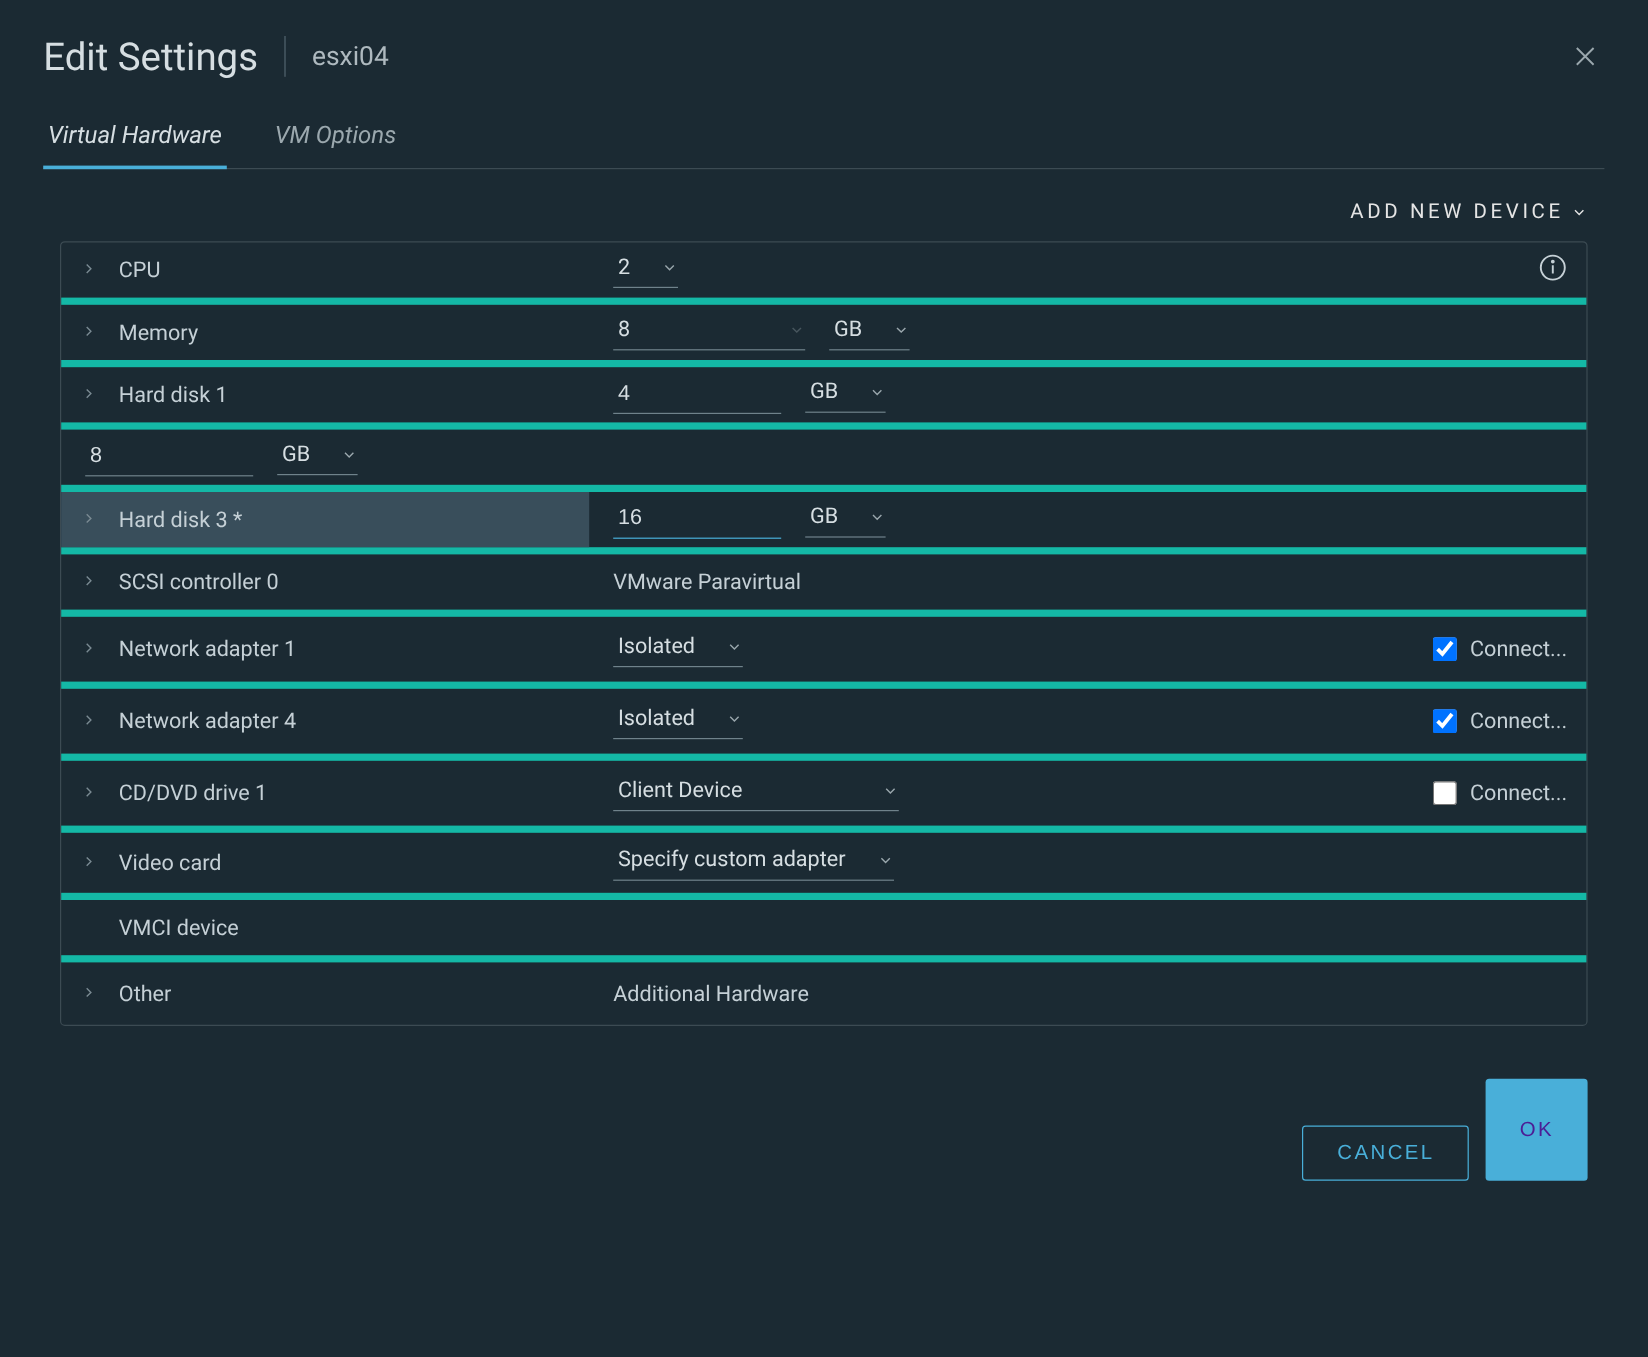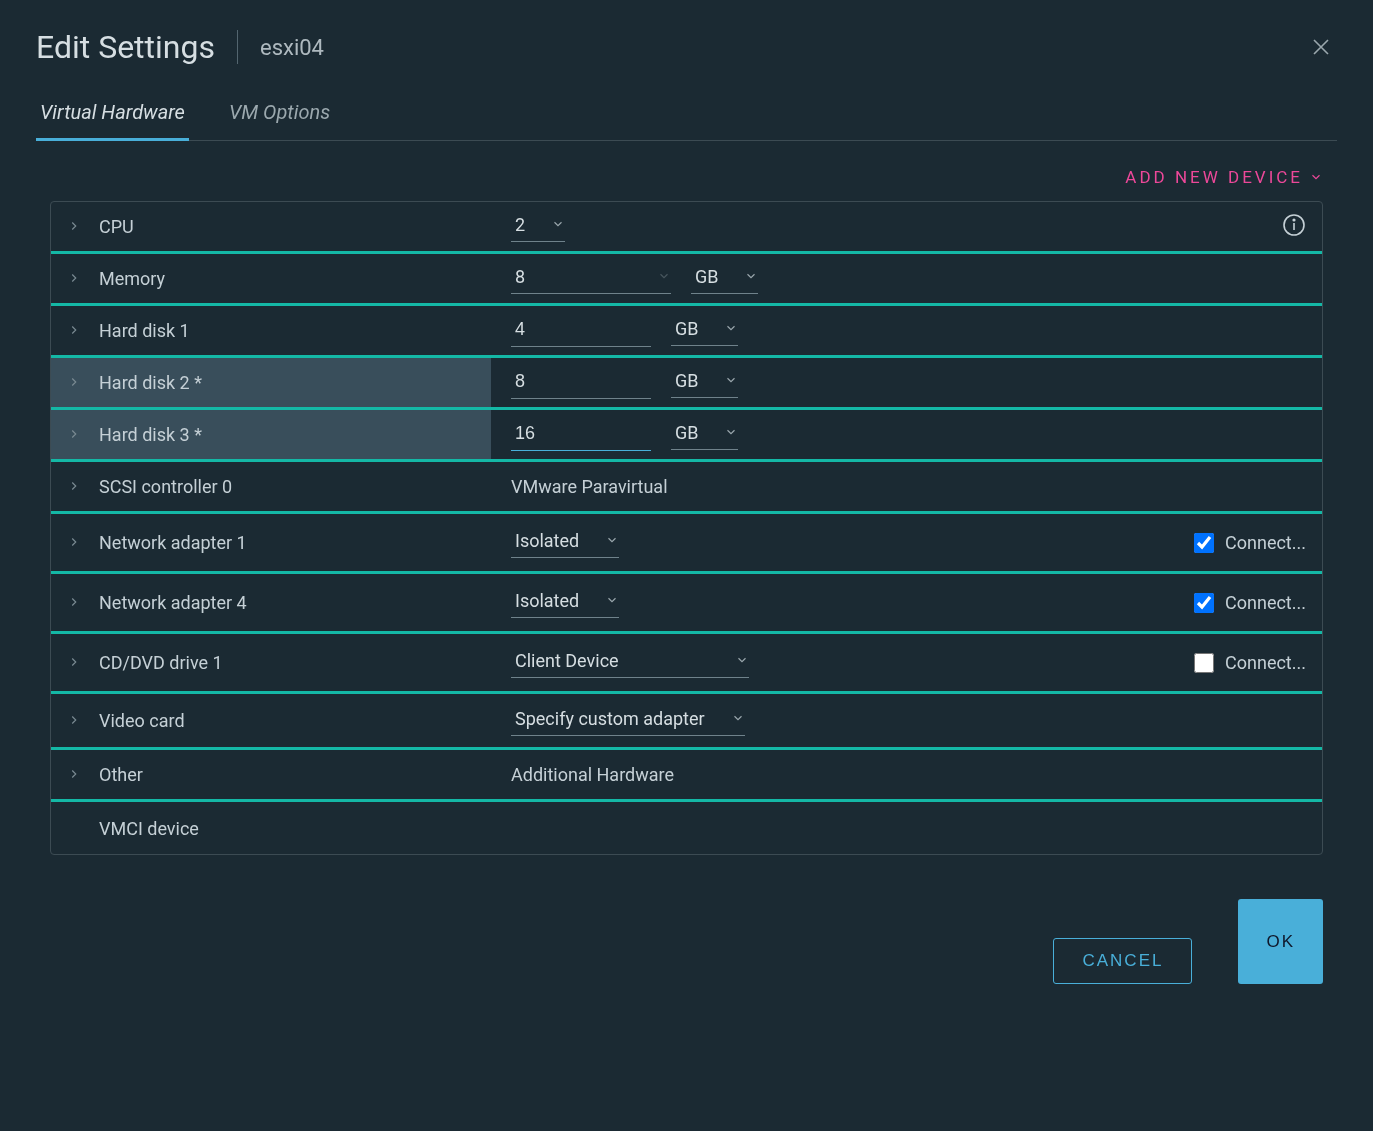--- a/index.html
+++ b/index.html
@@ -62,38 +62,38 @@
     color: #d6dee2;
     border-bottom: 3px solid #49afd9;
     margin-bottom: -1px;
   }
   .toolbar {
     display: flex;
     justify-content: flex-end;
     padding: 26px 14px 14px;
   }
   .add-device {
-    color: #ec4899;
+    color: #e5e5e5;
     font-size: 17px;
     letter-spacing: 3px;
     cursor: pointer;
     display: flex;
     align-items: center;
     gap: 6px;
   }
   .panel {
     border: 1px solid #3c4b53;
     border-radius: 4px;
     margin: 0 14px;
   }
   .row {
     display: flex;
     align-items: center;
     min-height: 52px;
-    border-bottom: 3px solid #14b8a6;
+    border-bottom: 6px solid #14b8a6;
     padding: 0 16px 0 0;
   }
   .row:last-child { border-bottom: none; }
   .row.highlight .label-cell { background: #394e5b; }
   .label-cell {
     flex: 0 0 440px;
     display: flex;
     align-items: center;
     padding-left: 16px;
     align-self: stretch;
@@ -166,22 +166,21 @@
     border: none;
     background: transparent;
   }
   .btn.cancel {
     color: #49afd9;
     border: 1px solid #49afd9;
     margin-top: 39px;
   }
   .btn.ok {
     background: #49afd9;
-    color: #0f172a;
-    margin-left: 32px;
+    color: #4c1d95;
   }
 </style>
 </head>
 <body>
 
 <div class="dialog">
 
   <div class="header">
     <span class="title">Edit Settings</span>
     <span class="divider-v"></span>
@@ -276,28 +275,20 @@
         <div class="sel-wrap">
           <span class="sel-val">GB</span>
           <svg class="sel-arr" width="14" height="14" viewBox="0 0 24 24" fill="none" stroke="currentColor" stroke-width="2">
               <path d="M6 9l6 6 6-6"></path>
             </svg>
         </div>
       </div>
     </div>
 
     <div class="row highlight">
-      <div class="label-cell">
-        <span class="chev">
-          <svg width="14" height="14" viewBox="0 0 24 24" fill="none" stroke="currentColor" stroke-width="2">
-              <path d="M9 6l6 6-6 6"></path>
-            </svg>
-        </span>
-        <span>Hard disk 2 *</span>
-      </div>
       <div class="value-cell">
         <input class="field num" value="8" style="">
         <div class="sel-wrap">
           <span class="sel-val">GB</span>
           <svg class="sel-arr" width="14" height="14" viewBox="0 0 24 24" fill="none" stroke="currentColor" stroke-width="2">
               <path d="M6 9l6 6 6-6"></path>
             </svg>
         </div>
       </div>
     </div>
@@ -418,38 +409,38 @@
         <div class="sel-wrap">
           <span class="sel-val">Specify custom adapter</span>
           <svg class="sel-arr" width="14" height="14" viewBox="0 0 24 24" fill="none" stroke="currentColor" stroke-width="2">
               <path d="M6 9l6 6 6-6"></path>
             </svg>
         </div>
       </div>
     </div>
 
     <div class="row">
-      <div class="label-cell">
-        <span class="chev">
-          <svg width="14" height="14" viewBox="0 0 24 24" fill="none" stroke="currentColor" stroke-width="2">
-              <path d="M9 6l6 6-6 6"></path>
-            </svg>
-        </span>
-        <span>Other</span>
-      </div>
-      <div class="value-cell">
-        <span>Additional Hardware</span>
-      </div>
-    </div>
-
-    <div class="row">
       <div class="label-cell" style="padding-left:48px">
         <span>VMCI device</span>
       </div>
       <div class="value-cell"></div>
+    </div>
+
+    <div class="row">
+      <div class="label-cell">
+        <span class="chev">
+          <svg width="14" height="14" viewBox="0 0 24 24" fill="none" stroke="currentColor" stroke-width="2">
+              <path d="M9 6l6 6-6 6"></path>
+            </svg>
+        </span>
+        <span>Other</span>
+      </div>
+      <div class="value-cell">
+        <span>Additional Hardware</span>
+      </div>
     </div>
 
   </div>
 
   <div class="footer">
     <button class="btn cancel">CANCEL</button>
     <button class="btn ok">OK</button>
   </div>
 
 </div>

